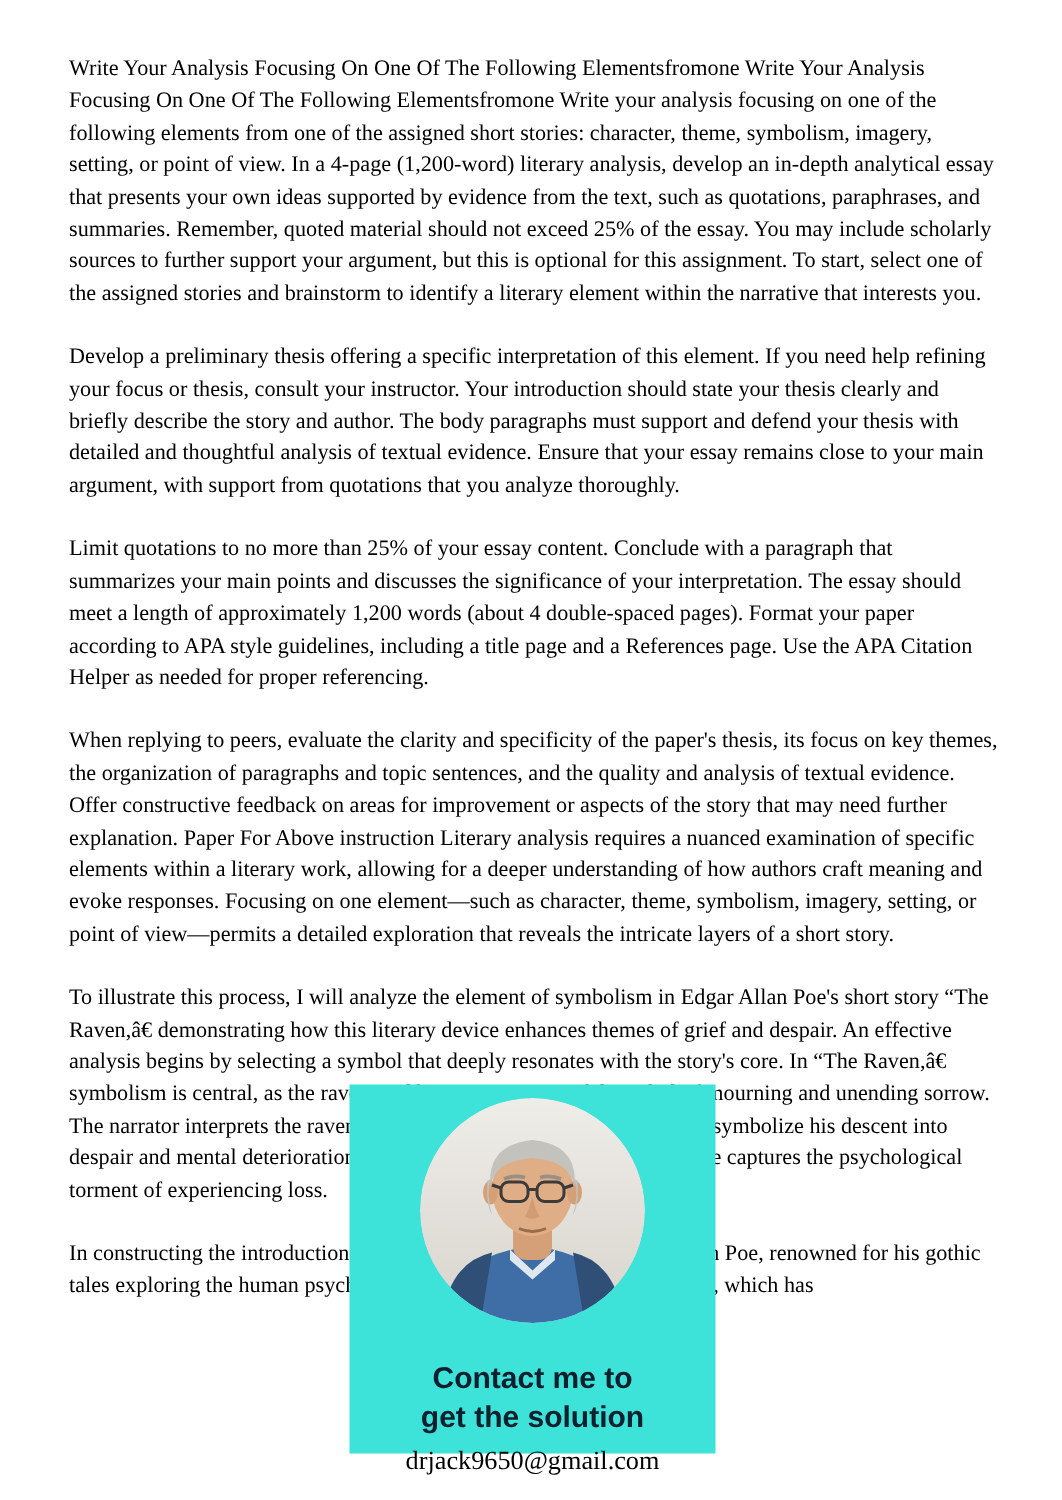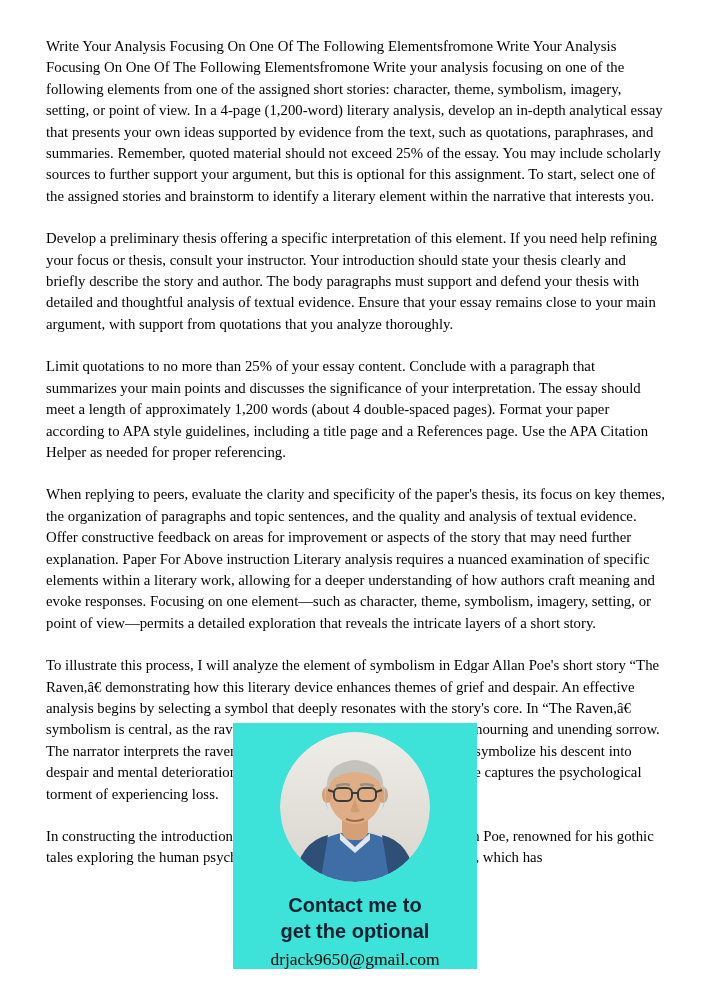--- a/index.html
+++ b/index.html
@@ -40,21 +40,21 @@
   .photo {
     width: 150px;
     height: 150px;
     border-radius: 50%;
     overflow: hidden;
     margin-top: 9px;
     flex: 0 0 auto;
   }
   .photo svg { display: block; width: 150px; height: 150px; }
   .contact-text {
-    margin-top: 10px;
+    margin-top: 24px;
     text-align: center;
     font-family: "Liberation Sans", sans-serif;
     font-weight: 700;
     font-size: 20px;
     line-height: 26px;
     color: #0e1f2e;
   }
   .email {
     margin-top: 5px;
     text-align: center;
@@ -118,16 +118,16 @@
         <line x1="96" y1="60" x2="102" y2="58" stroke="#3a3a3a" stroke-width="2"></line>
 
         <path d="M75,66 Q72,76 70,79 Q75,82 80,79 Q77,76 75,66" fill="#d19c72"></path>
 
         <path d="M66,87 Q75,91 84,87" stroke="#9c6b4a" stroke-width="2" fill="none"></path>
       </g>
     </svg>
   </div>
   <div class="contact-text">
     <div>Contact me to</div>
-    <div>get the optional</div>
+    <div>get the solution</div>
   </div>
   <div class="email">drjack9650@gmail.com</div>
 </div>
 
 </body></html>

